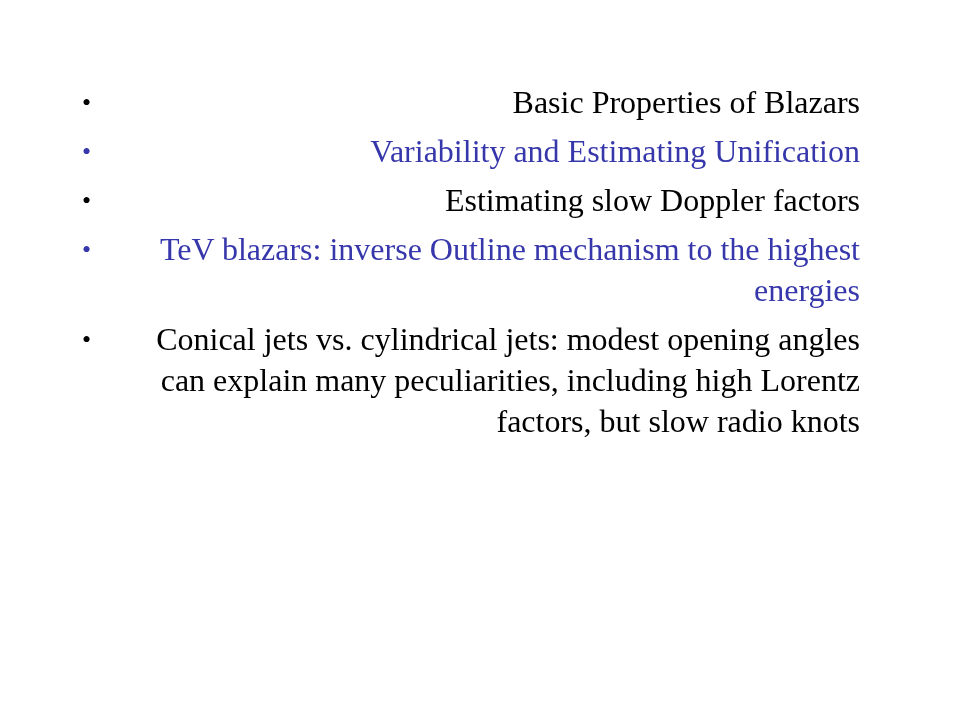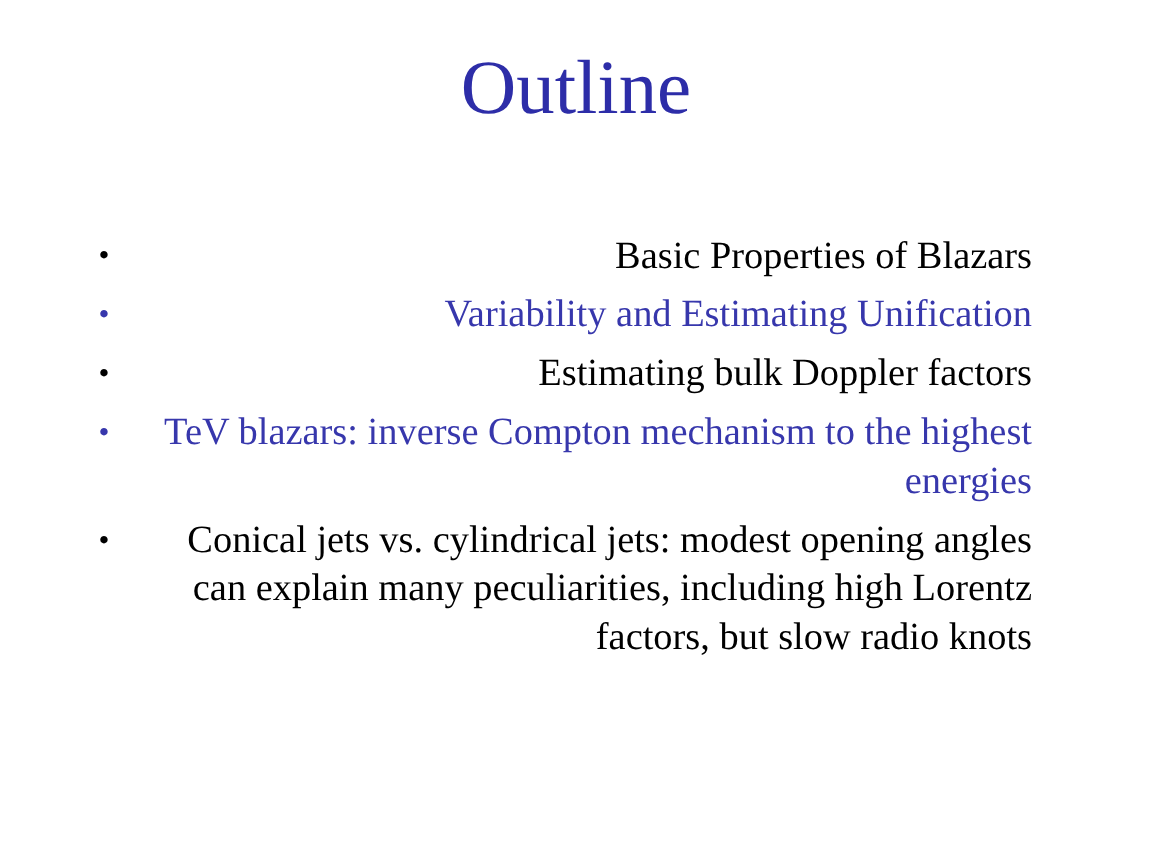--- a/index.html
+++ b/index.html
@@ -56,41 +56,40 @@
     max-width: 742px;
     text-align: right;
   }
   .bullet-item.c-black { color: var(--text-black); }
   .bullet-item.c-blue  { color: var(--text-blue); }
 </style>
 </head>
 <body>
 
 <div class="slide">
-  <h1 class="slide-title">Outline</h1>
 
   <div class="bullet-list">
   <div class="bullet-item c-black">
     <span class="bullet-marker">•</span>
     <span class="bullet-text">Basic Properties of Blazars</span>
   </div>
 
   <div class="bullet-item c-blue">
     <span class="bullet-marker">•</span>
     <span class="bullet-text">Variability and Estimating Unification</span>
   </div>
 
   <div class="bullet-item c-black">
     <span class="bullet-marker">•</span>
-    <span class="bullet-text">Estimating bulk Doppler factors</span>
+    <span class="bullet-text">Estimating slow Doppler factors</span>
   </div>
 
   <div class="bullet-item c-blue">
     <span class="bullet-marker">•</span>
-    <span class="bullet-text">TeV blazars: inverse Compton mechanism to the highest energies</span>
+    <span class="bullet-text">TeV blazars: inverse Outline mechanism to the highest energies</span>
   </div>
 
   <div class="bullet-item c-black">
     <span class="bullet-marker">•</span>
     <span class="bullet-text">Conical jets vs. cylindrical jets: modest opening angles can explain many peculiarities, including high Lorentz factors, but slow radio knots</span>
   </div>
 </div>
 </div>
 
 </body></html>

